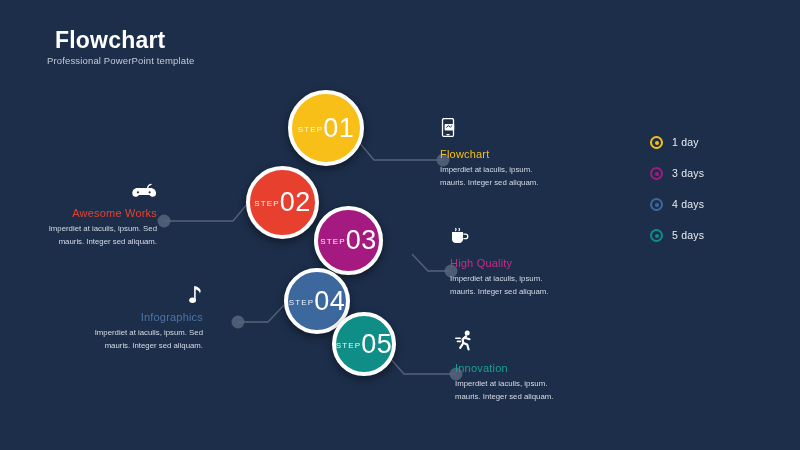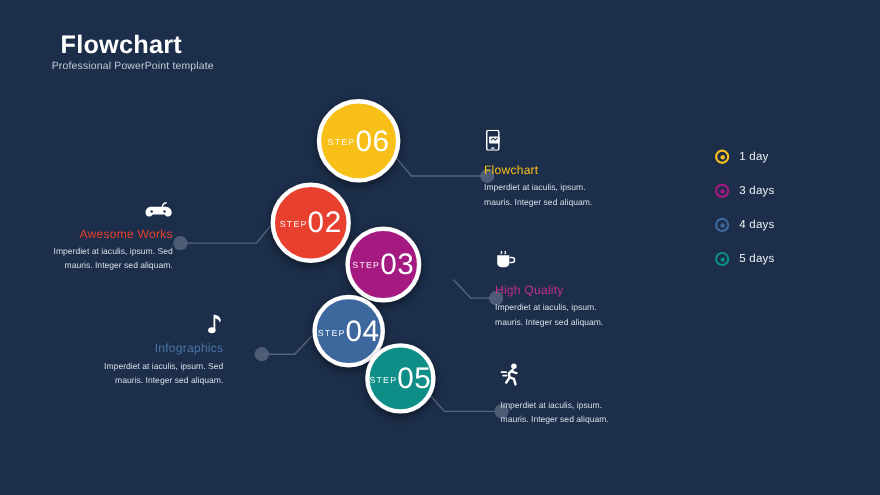--- a/index.html
+++ b/index.html
@@ -91,21 +91,21 @@
       <circle cx="443" cy="160" r="6.5" fill="#55647c" opacity=".85"></circle>
       <circle cx="164" cy="221" r="6.5" fill="#55647c" opacity=".85"></circle>
       <circle cx="451" cy="271" r="6.5" fill="#55647c" opacity=".85"></circle>
       <circle cx="238" cy="322" r="6.5" fill="#55647c" opacity=".85"></circle>
       <circle cx="456" cy="374" r="6.5" fill="#55647c" opacity=".85"></circle>
     </g>
   </svg>
 
   <div class="step" style="left:288px;top:90px;width:76px;height:76px;background:#f7bf18;">
     <span class="slabel">STEP</span>
-    <span class="snum">06</span>
+    <span class="snum">01</span>
   </div>
 
   <div class="step" style="left:246px;top:166px;width:73px;height:73px;background:#e8402f;">
     <span class="slabel">STEP</span>
     <span class="snum">02</span>
   </div>
 
   <div class="step" style="left:314px;top:206px;width:69px;height:69px;background:#a51a80;">
     <span class="slabel">STEP</span>
     <span class="snum">03</span>
@@ -188,20 +188,21 @@
     <span class="icon">
       <svg width="20" height="21" viewBox="0 0 20 21">
         <circle cx="12.2" cy="2.9" r="2.5" fill="#ffffff"></circle>
         <path d="M11 6.2 L7.6 9.4 L8.3 13 L5.2 17.8" fill="none" stroke="#ffffff" stroke-width="2.2" stroke-linecap="round" stroke-linejoin="round"></path>
         <path d="M8.3 13 L12.2 14.5 L13.6 19.5" fill="none" stroke="#ffffff" stroke-width="2.2" stroke-linecap="round" stroke-linejoin="round"></path>
         <path d="M9.6 7.7 L14.6 9.2" fill="none" stroke="#ffffff" stroke-width="2" stroke-linecap="round"></path>
         <path d="M0.8 8.2 L5.2 8.2" fill="none" stroke="#ffffff" stroke-width="1.6" stroke-linecap="round"></path>
         <path d="M2.4 11.4 L5.6 11.4" fill="none" stroke="#ffffff" stroke-width="1.6" stroke-linecap="round"></path>
       </svg>
     </span>
+    <h3 style="color:#19a093;">Innovation</h3>
     <p>
       <span>Imperdiet at iaculis, ipsum.</span><br>
       <span>mauris. Integer sed aliquam.</span>
     </p>
   </div>
 
   <div class="legend">
     <div class="legend-row">
       <span class="legend-marker" style="border:2.5px solid #f7bf18;">
           <i style="background:#f7bf18;"></i>

